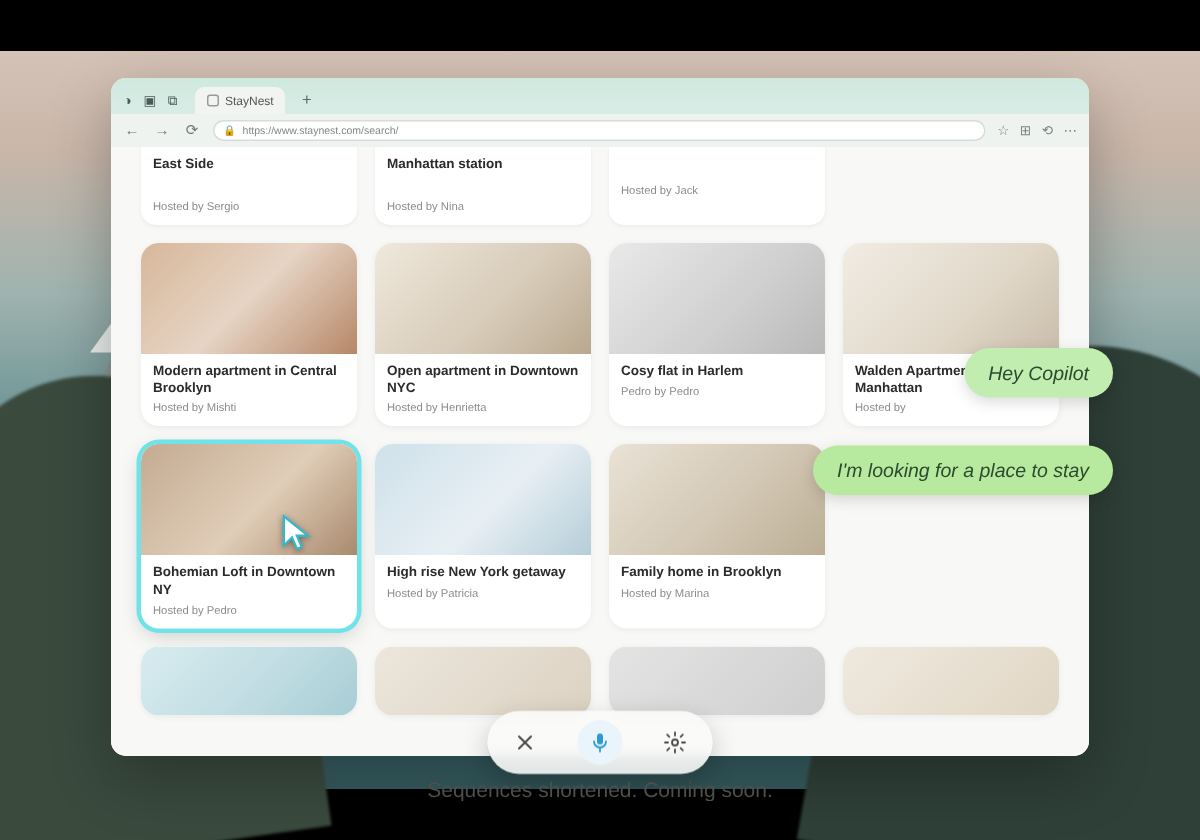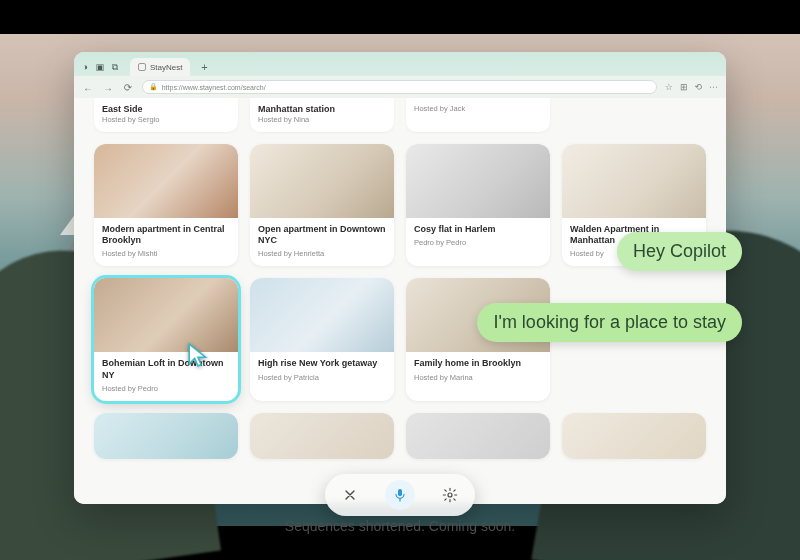--- a/index.html
+++ b/index.html
@@ -37,21 +37,21 @@
   .grid { display:grid; grid-template-columns:repeat(4, 1fr); gap:12px;}
   .stubrow { display:grid; grid-template-columns:repeat(4,1fr); gap:12px; margin-bottom:12px;}
   .stub { background:#fff; border-radius:0 0 10px 10px; padding:6px 8px 8px; box-shadow:0 1px 3px rgba(0,0,0,.05);}
   .card { background:#fff; border-radius:12px; overflow:hidden; box-shadow:0 1px 4px rgba(0,0,0,.06);}
   .card.selected { box-shadow:0 0 0 3px #6fe3e9, 0 4px 14px rgba(0,0,0,.18);}
   .thumb { width:100%; height:74px; border-radius:10px 10px 0 0;}
   .partial .thumb { height:46px; }
   .card-body { padding:6px 8px 8px;}
   .title { font-size:9px; font-weight:600; color:#2b2b2b; line-height:1.25; margin-bottom:3px;}
   .host { font-size:7.5px; color:#8c8c8c;}
-  .stub .title{font-size:9px;font-weight:600;color:#2b2b2b;line-height:1.2;margin-bottom:0;}
+  .stub .title{font-size:9px;font-weight:600;color:#2b2b2b;line-height:1.2;margin-bottom:18px;}
 
   
   .t0{background:linear-gradient(135deg,#d7b79a,#e6d4c4 50%,#b68767);}
   .t1{background:linear-gradient(135deg,#efe8dc,#d6cab7 60%,#b9a88f);}
   .t2{background:linear-gradient(135deg,#e9e9e9,#cfcfcf 60%,#b9b9b9);}
   .t3{background:linear-gradient(135deg,#f1ece4,#e0d7c8 60%,#c9bda9);}
   .t4{background:linear-gradient(135deg,#c4ab92,#e0cdb8 55%,#a98a6d);}
   .t5{background:linear-gradient(135deg,#cfe1ea,#e7eff4 55%,#b6cdd8);}
   .t6{background:linear-gradient(135deg,#e9e2d6,#d3c8b5 55%,#bcae95);}
   .t7{background:linear-gradient(135deg,#efefef,#dedede 55%,#cfcfcf);}
@@ -71,21 +71,21 @@
     backdrop-filter:blur(4px);
   }
   .vb-btn { width:30px;height:30px;border-radius:50%;display:flex;align-items:center;justify-content:center;color:#4a4a4a;}
   .vb-mic { background:#eaf4fb; color:#2a9ad6;}
   .vb-btn svg{width:16px;height:16px;}
 
   .caption { position:absolute; left:0; right:0; bottom:52px; text-align:center; font-size:14px; color:#4e4e4a;}
   .caption-inner{display:inline-block; transform:translateY(26px);}
 
   .bubbles { position:absolute; right:58px; top:232px; display:flex; flex-direction:column; align-items:flex-end; gap:8px;}
-  .bubble { background:#c9efb4; color:#2c4a30; border-radius:20px; padding:9px 16px; font-size:18px; font-weight:500; box-shadow:0 3px 10px rgba(0,0,0,.15);}
+  .bubble { background:#c9efb4; color:#2c4a30; border-radius:20px; padding:9px 16px; font-size:13px; font-weight:500; box-shadow:0 3px 10px rgba(0,0,0,.15);font-style:italic;}
   .bubble.b1{ background:#c1edb0;}
   .bubble.b2{ background:#b7ea9f;margin-top:24px;}
 </style>
 </head>
 <body>
 
 <div class="desktop">
   <div class="bars"></div>
   <div class="bars-bottom"></div>
   <div class="mountain"></div>

